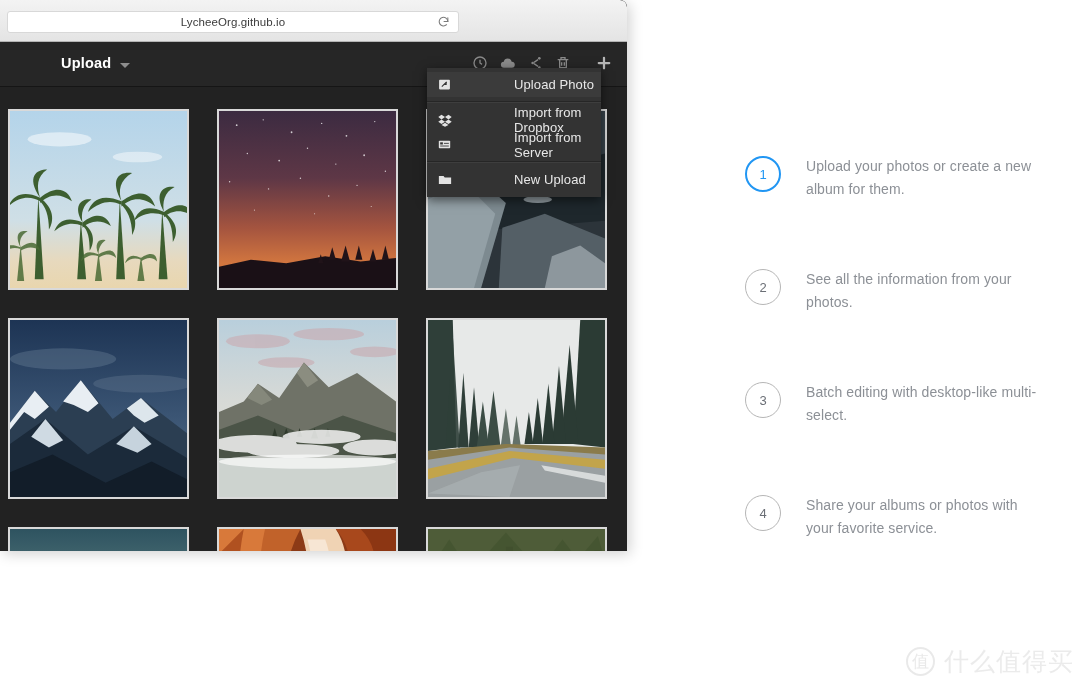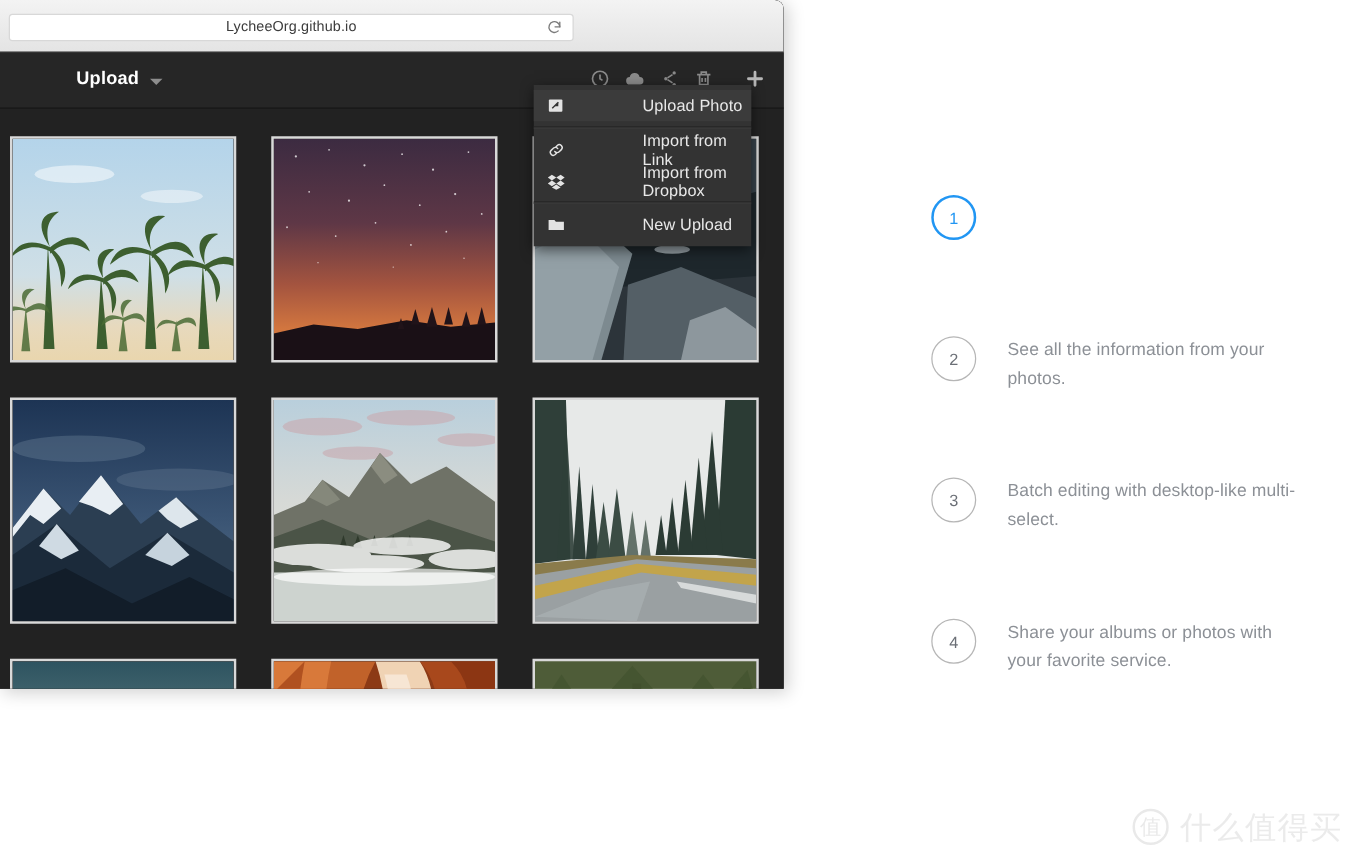--- a/index.html
+++ b/index.html
@@ -664,63 +664,66 @@
           <rect x="2" y="3" width="20" height="18" rx="1.5" fill="currentColor"></rect>
           <path d="M16 7 L16 13 L10 13 Z" fill="#333333"></path>
           <path d="M16 7 L7 16" stroke="#333333" stroke-width="2"></path>
         </svg>
       </span>
       <span class="menu-label">Upload Photo</span>
     </div>
 
     <div class="menu-sep"></div>
 
-    <div class="menu-item">
-      <span class="menu-icon">
-        <svg viewBox="0 0 24 24" width="14" height="14" fill="none" stroke="currentColor" stroke-width="2" stroke-linecap="round">
-          <path d="M10 14a4 4 0 0 0 6 .5l3-3a4 4 0 0 0-5.6-5.7L11.7 7.5"></path>
-          <path d="M14 10a4 4 0 0 0-6-.5l-3 3a4 4 0 0 0 5.6 5.7l1.7-1.7"></path>
-        </svg>
-      </span>
-      <span class="menu-label">Import from Link</span>
-    </div>
 
     <div class="menu-item">
       <span class="menu-icon">
         <svg viewBox="0 0 24 24" width="14" height="14" fill="currentColor">
           <path d="M6 3 L12 7 L6 11 L0.5 7 Z"></path>
           <path d="M18 3 L23.5 7 L18 11 L12 7 Z"></path>
           <path d="M0.5 15 L6 11 L12 15 L6 19 Z"></path>
           <path d="M12 15 L18 11 L23.5 15 L18 19 Z"></path>
           <path d="M6 20.5 L12 16.5 L18 20.5 L12 23.5 Z"></path>
         </svg>
       </span>
       <span class="menu-label">Import from Dropbox</span>
     </div>
 
+    <div class="menu-item">
+      <span class="menu-icon">
+        <svg viewBox="0 0 24 24" width="13" height="13" fill="currentColor">
+          <rect x="1.5" y="5" width="21" height="14" rx="1.5"></rect>
+          <rect x="4" y="8" width="5" height="4" fill="#333333"></rect>
+          <rect x="11" y="9" width="9" height="1.6" fill="#333333"></rect>
+          <rect x="4" y="14" width="16" height="1.6" fill="#333333"></rect>
+        </svg>
+      </span>
+      <span class="menu-label">Import from Server</span>
+    </div>
 
     <div class="menu-sep"></div>
 
     <div class="menu-item">
       <span class="menu-icon">
         <svg viewBox="0 0 24 24" width="14" height="14" fill="currentColor">
           <path d="M1.5 5h8l2 2.5h11V19h-21z"></path>
         </svg>
       </span>
       <span class="menu-label">New Upload</span>
     </div>
 
   </div>
 
 </div>
 
 <div id="steps-panel">
 
   <div class="step-row">
     <div class="step-circle active">1</div>
+    <div class="step-text">Upload your photos or create a new album for them.</div>
   </div>
 
   <div class="step-row">
     <div class="step-circle">2</div>
     <div class="step-text">See all the information from your photos.</div>
   </div>
 
   <div class="step-row">
     <div class="step-circle">3</div>
     <div class="step-text">Batch editing with desktop-like multi-select.</div>

